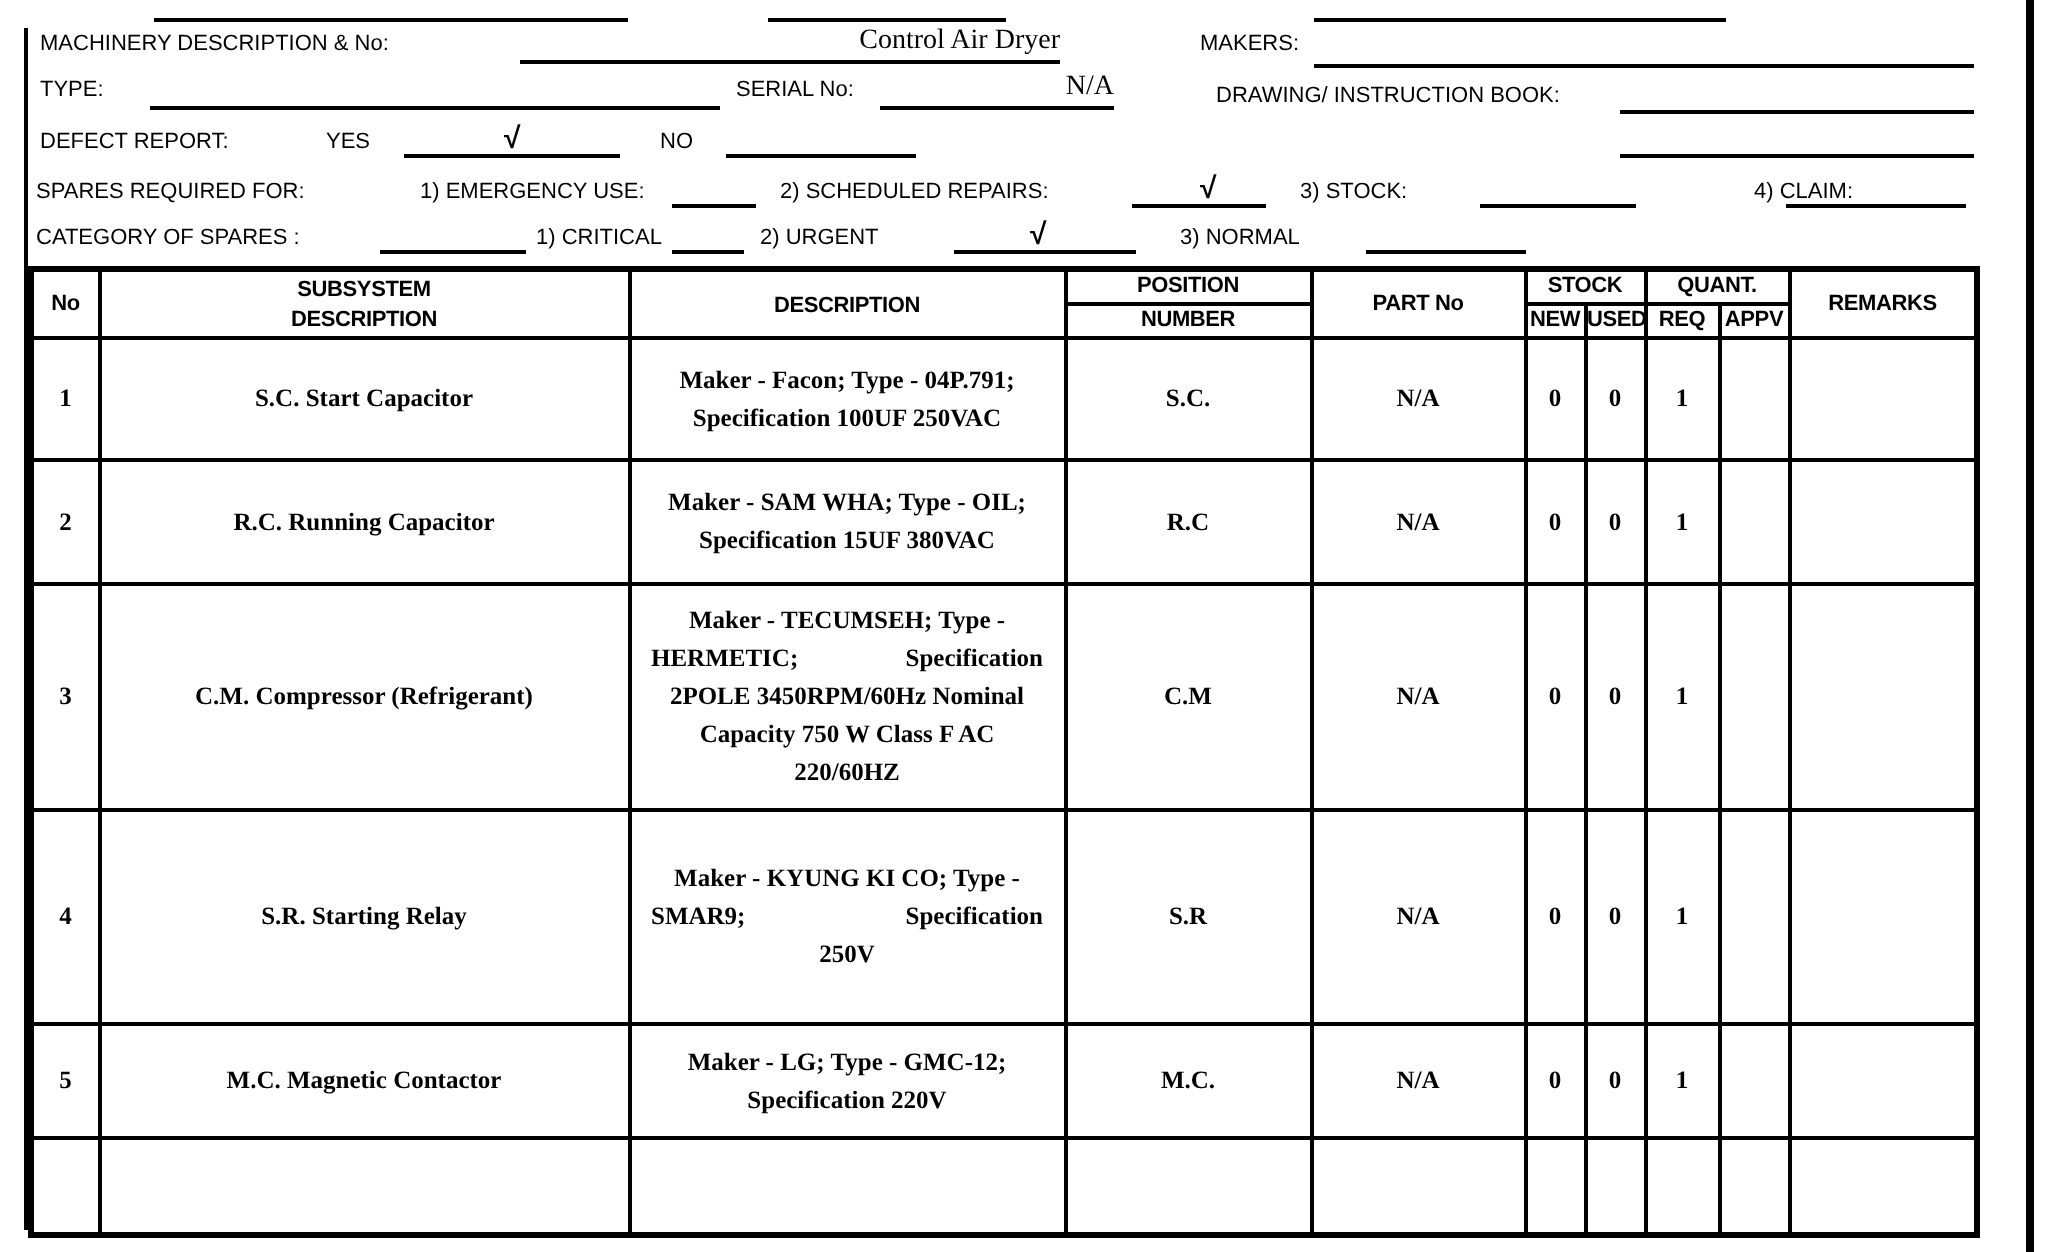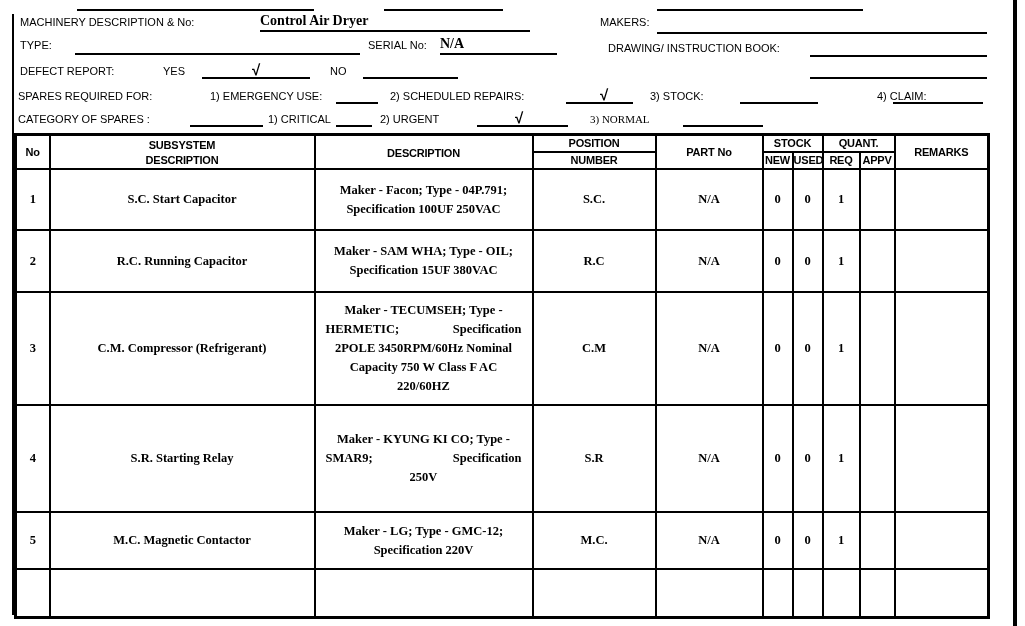--- a/index.html
+++ b/index.html
@@ -1,21 +1,21 @@
 <!DOCTYPE html>
 <html><head>
 <meta charset="utf-8">
 <style>
   html,body{margin:0;padding:0;background:#ffffff;}
   #page{position:relative;width:1025px;height:626px;background:#fff;overflow:hidden;
         font-family:"Liberation Sans",sans-serif;color:#000;}
   .abs{position:absolute;}
   .lbl{font-size:11px;white-space:nowrap;color:#000;}
-  .val{font-family:"Liberation Serif",serif;font-weight:bold;font-size:14px;
-       text-align:left;white-space:nowrap;}
+  .val{font-family:"Liberation Serif",serif;font-weight:normal;font-size:14px;
+       text-align:right;white-space:nowrap;}
   .line{background:#000;height:2px;}
   .vline{background:#000;width:2px;}
   .chk{font-size:15px;font-weight:bold;}
 
   
   table.sheet{border-collapse:collapse;table-layout:fixed;width:973px;
               border:3px solid #000;}
   table.sheet th,table.sheet td{border:2px solid #000;padding:0;overflow:hidden;}
   table.sheet th{font-size:11px;font-weight:bold;letter-spacing:-0.2px;
                  text-align:center;vertical-align:middle;}
@@ -77,21 +77,21 @@
   <div class="abs lbl" style="left:833px;top:90px;margin-left:44px;">4) CLAIM:</div>
   <div class="abs line" style="left:893px;top:102px;width:90px;"></div>
 
   <div class="abs lbl" style="left:18px;top:113px;">CATEGORY OF SPARES :</div>
   <div class="abs line" style="left:190px;top:125px;width:73px;"></div>
   <div class="abs lbl" style="left:268px;top:113px;text-align:center;">1) CRITICAL</div>
   <div class="abs line" style="left:336px;top:125px;width:36px;"></div>
   <div class="abs lbl" style="left:380px;top:113px;">2) URGENT</div>
   <div class="abs chk" style="left:515px;top:109px;">√</div>
   <div class="abs line" style="left:477px;top:125px;width:91px;"></div>
-  <div class="abs lbl" style="left:590px;top:113px;font-family:Liberation Serif, serif;">3) NORMAL</div>
+  <div class="abs lbl" style="left:590px;top:113px;">3) NORMAL</div>
   <div class="abs line" style="left:683px;top:125px;width:80px;"></div>
 
   <table class="sheet abs" style="left:14px;top:133px;">
     <colgroup>
       <col style="width:34px">
         <col style="width:265px">
         <col style="width:218px">
       <col style="width:123px">
         <col style="width:107px">
         <col style="width:30px">

